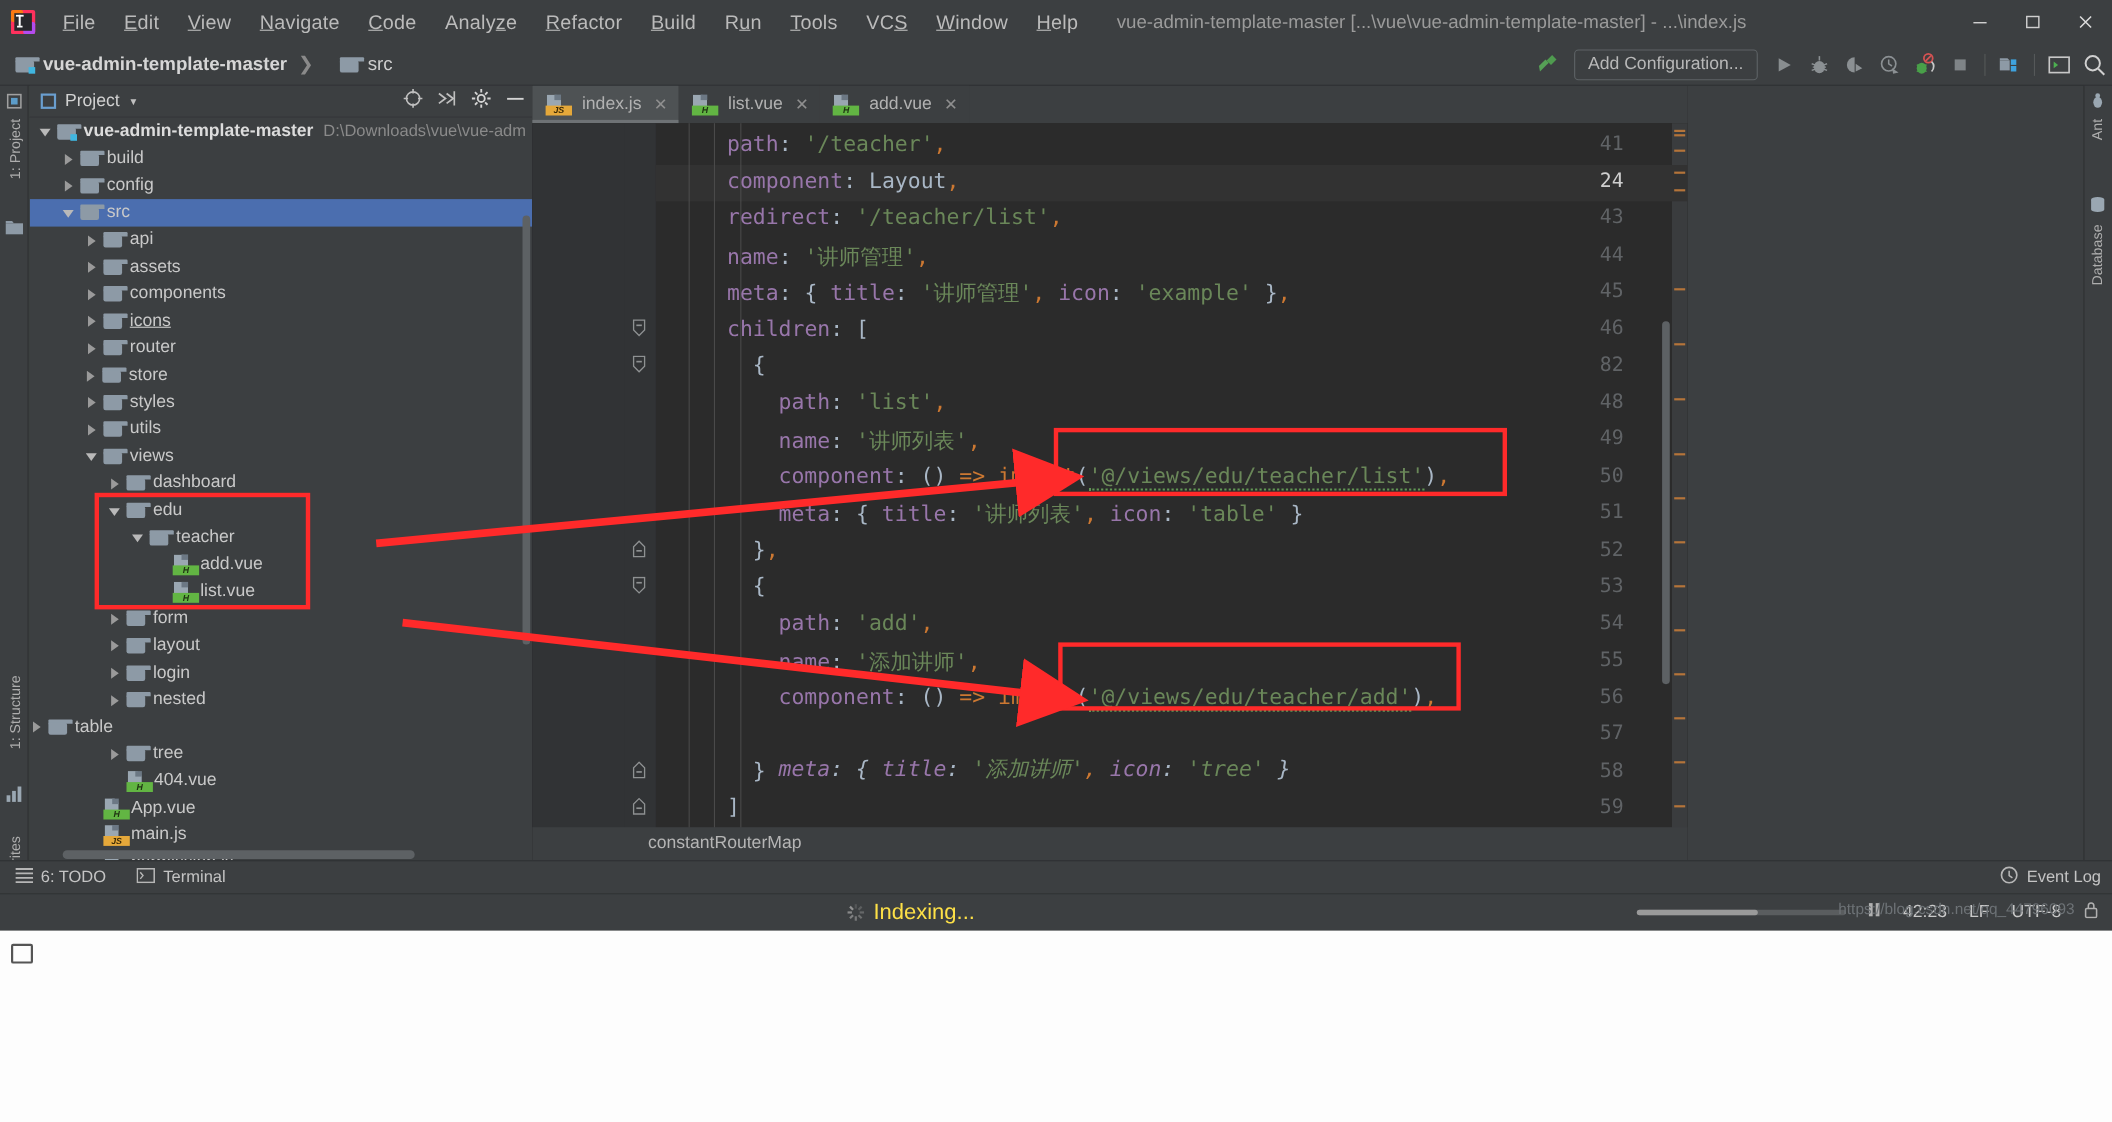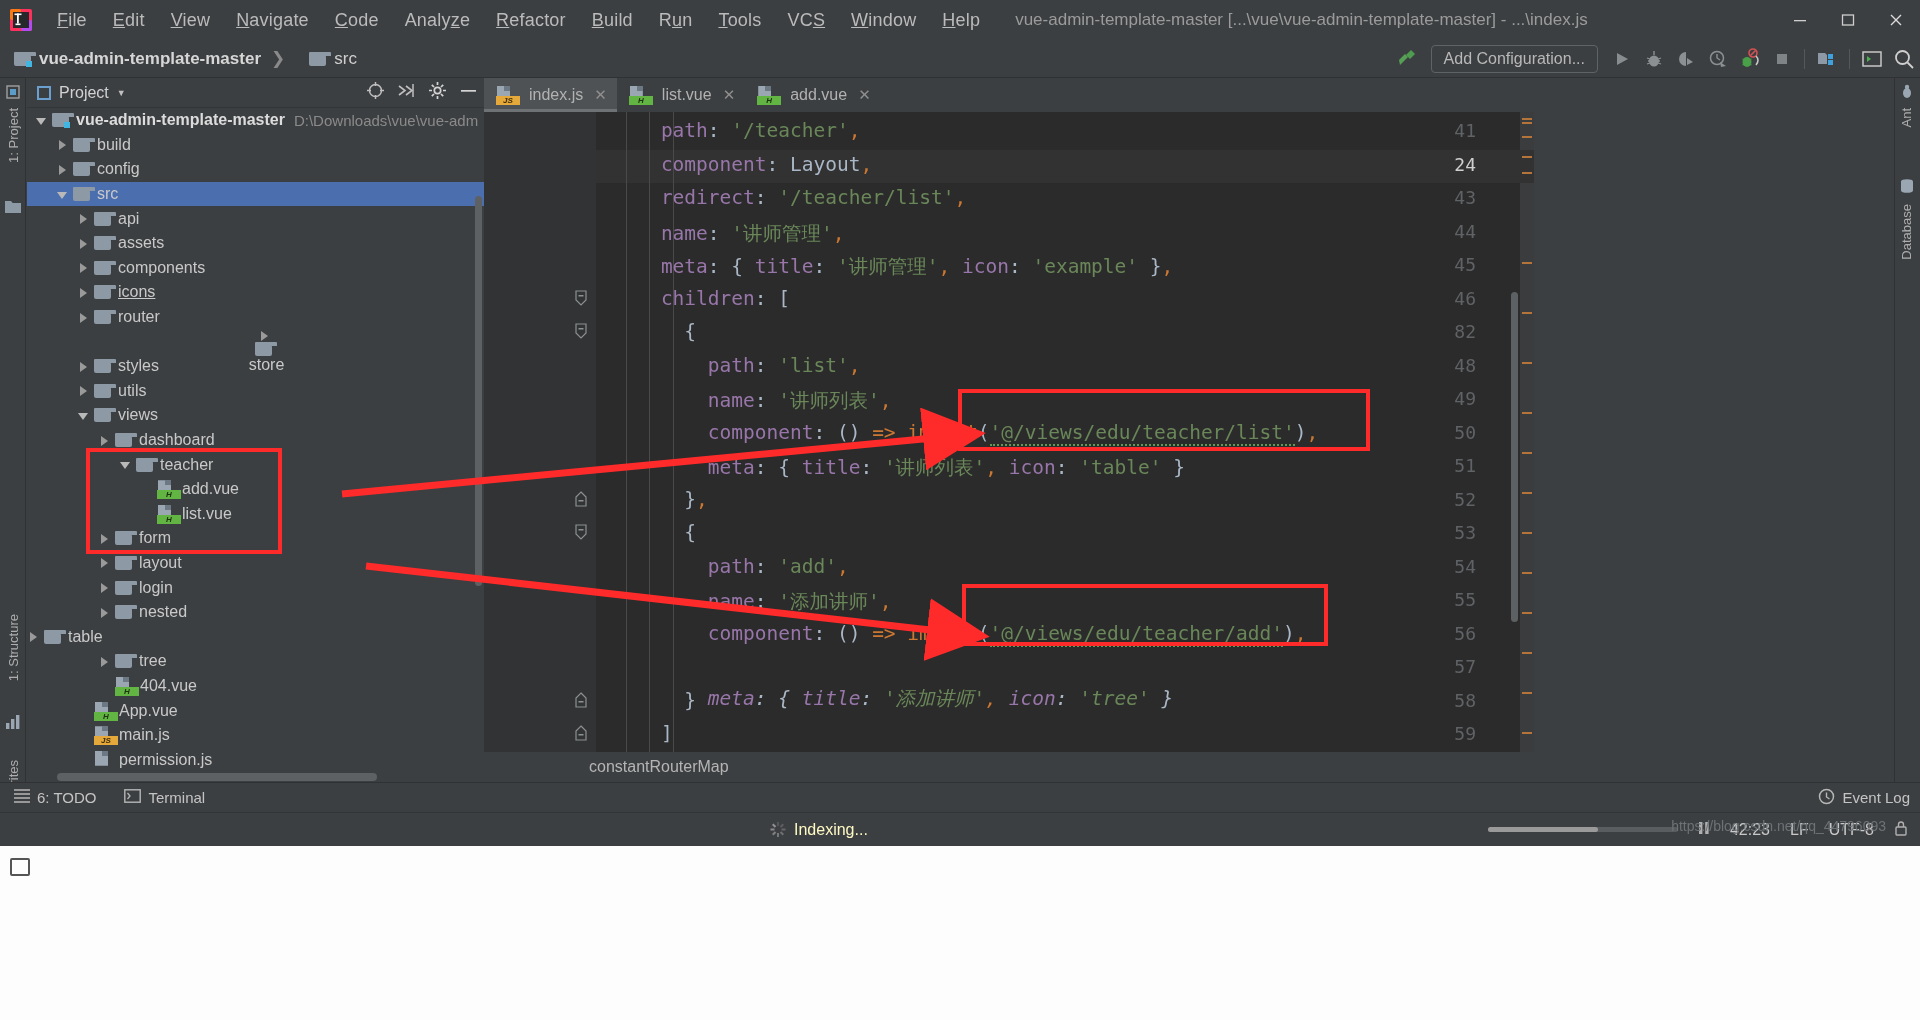--- a/index.html
+++ b/index.html
@@ -198,21 +198,21 @@
     position:absolute; left:0; top:782px; width:1920px; height:30px;
     background:#3c3f41; display:flex; align-items:center; border-top:1px solid #2f3133;
   }
   .bt-item { display:flex; align-items:center; gap:7px; color:#c4c4c4; font-size:15px; padding:0 14px; }
   .bt-right { position:absolute; right:10px; display:flex; align-items:center; gap:7px; color:#c4c4c4; font-size:15px;}
 
   .statusbar {
     position:absolute; left:0; top:812px; width:1920px; height:34px;
     background:#3c3f41; display:flex; align-items:center; border-top:1px solid #313335;
   }
-  .sb-indexing { display:flex; align-items:center; gap:9px; color:#fef9c3; font-size:16px; margin-left:770px;}
+  .sb-indexing { display:flex; align-items:center; gap:9px; color:#fde047; font-size:20px; margin-left:770px;}
   .sb-right { position:absolute; right:12px; display:flex; align-items:center; gap:20px; color:#c9c9c9; font-size:16px;}
   .sb-progress { width:190px; height:5px; background:#5a5d5f; border-radius:3px; position:relative; }
   .sb-progress i { position:absolute; left:0; top:0; height:100%; width:58%; background:#9a9a9a; border-radius:3px;}
   .spinner {
     width:15px; height:15px; position:relative;
   }
   .spinner span {
     position:absolute; left:6.5px; top:0; width:2px; height:4px; background:#9a9a9a;
     transform-origin:1px 7.5px;
   }
@@ -516,21 +516,21 @@
           <span class="lbl">icons</span>
         </div>
         <div class="row" style="padding-left: 50px;">
           <span class="arrow closed"></span>
           <span class="fico">
             <i class="tab"></i>
             <i class="body"></i>
           </span>
           <span class="lbl">router</span>
         </div>
-        <div class="row" style="padding-left: 22px; flex-direction: column;">
+        <div class="row" style="padding-left: 49px;">
           <span class="arrow closed"></span>
           <span class="fico">
             <i class="tab"></i>
             <i class="body"></i>
           </span>
           <span class="lbl">store</span>
         </div>
         <div class="row" style="padding-left: 50px;">
           <span class="arrow closed"></span>
           <span class="fico">
@@ -555,20 +555,28 @@
           </span>
           <span class="lbl">views</span>
         </div>
         <div class="row" style="padding-left: 71px;">
           <span class="arrow closed"></span>
           <span class="fico">
             <i class="tab"></i>
             <i class="body"></i>
           </span>
           <span class="lbl">dashboard</span>
+        </div>
+        <div class="row" style="padding-left: 71px;">
+          <span class="arrow open"></span>
+          <span class="fico">
+            <i class="tab"></i>
+            <i class="body"></i>
+          </span>
+          <span class="lbl">edu</span>
         </div>
         <div class="row" style="padding-left: 92px;">
           <span class="arrow open"></span>
           <span class="fico">
             <i class="tab"></i>
             <i class="body"></i>
           </span>
           <span class="lbl">teacher</span>
         </div>
         <div class="row" style="padding-left: 113px;">

